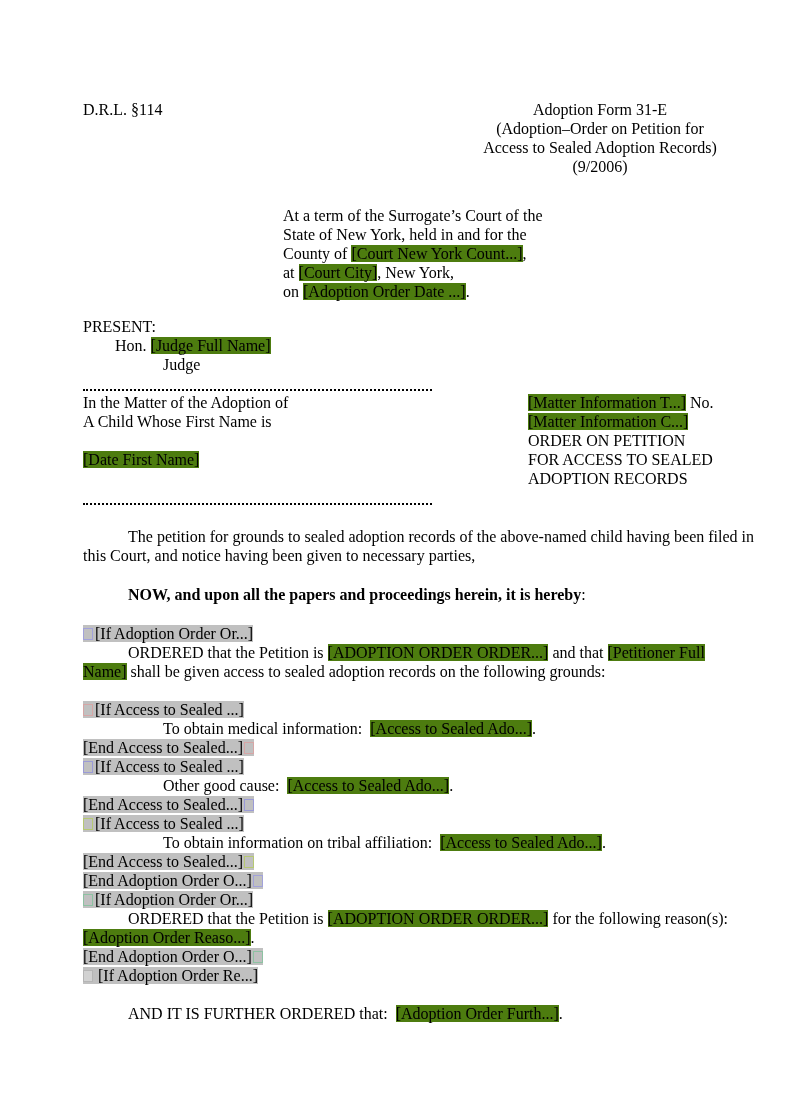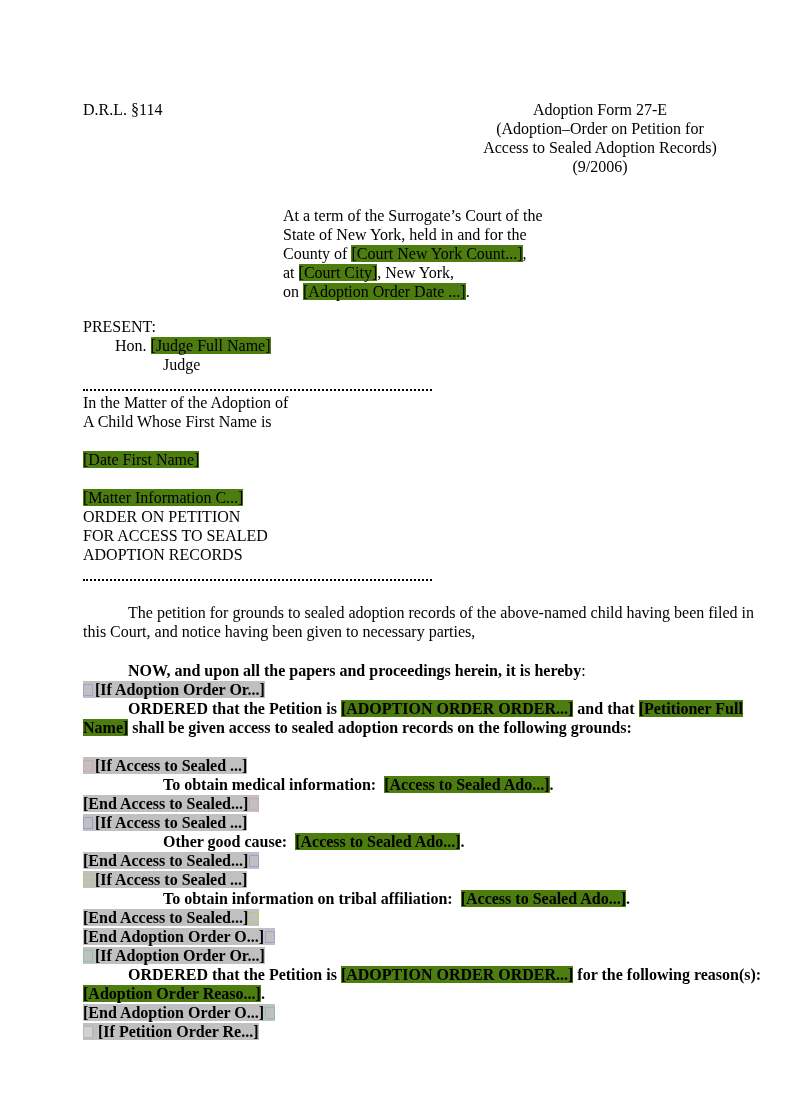--- a/index.html
+++ b/index.html
@@ -14,47 +14,47 @@
   .mk{background:#c0c0c0;white-space:pre-wrap;}
   .ind1{padding-left:45px;}
   .ind2{padding-left:80px;}
   .header{display:flex;justify-content:space-between;}
   .header-right{width:290px;margin-right:30px;text-align:center;}
   .term{margin-top:30px;margin-left:200px;}
   .present{margin-top:16px;}
   .hon{padding-left:32px;}
   .judge-title{padding-left:80px;}
   .dots{width:349px;height:15px;border-bottom:2px dotted #000;margin-bottom:2px;}
-  .caption{display:flex;flex-direction:column;}
+  .caption{display:flex;}
   .cap-left{width:445px;}
   .cap-right{flex:1;}
   .para{margin-top:22px;text-indent:45px;}
   .now-line{margin-top:20px;}
-  .clauses{font-weight:bold;}
+  .clauses{margin-top:20px;}
   .further{margin-top:0;}
   .sq{display:inline-block;width:8px;height:10px;border:1px solid #9b9bd7;vertical-align:-1px;}
   .sq-lav{border-color:#a2a2da;}
   .sq-pink{border-color:#d6a6a6;}
   .sq-blue{border-color:#9b9bd7;}
   .sq-grn{border-color:#b6c873;}
   .sq-teal{border-color:#8dc2a2;}
   .sq-gray{border-color:#b5b5b5;background:#d2d2d2;margin-right:5px;}
   .sq-before{margin-right:2px;}
   .sq-after{margin-left:1px;}
 </style>
 </head>
 <body>
 
 <div class="page">
   <div class="content">
 
     <div class="header">
       <div class="ln">D.R.L. §114</div>
       <div class="header-right">
-        <div class="ln">Adoption Form 27-E</div>
+        <div class="ln">Adoption Form 31-E</div>
         <div class="ln">(Adoption–Order on Petition for</div>
         <div class="ln">Access to Sealed Adoption Records)</div>
         <div class="ln">(9/2006)</div>
       </div>
     </div>
 
     <div class="term">
       <div class="ln">At a term of the Surrogate’s Court of the</div>
       <div class="ln">State of New York, held in and for the</div>
       <div class="ln"><span class="seg">County of </span><span class="hl">[Court New York Count...]</span><span class="seg">,</span></div>
@@ -72,20 +72,21 @@
 
     <div class="caption">
       <div class="cap-left">
         <div class="ln">In the Matter of the Adoption of</div>
         <div class="ln">A Child Whose First Name is</div>
         <div class="ln blank"></div>
         <div class="ln"><span class="hl">[Date First Name]</span></div>
         <div class="ln blank"></div>
       </div>
       <div class="cap-right">
+        <div class="ln"><span class="hl">[Matter Information T...]</span><span class="seg"> No.</span></div>
         <div class="ln"><span class="hl">[Matter Information C...]</span></div>
         <div class="ln">ORDER ON PETITION</div>
         <div class="ln">FOR ACCESS TO SEALED</div>
         <div class="ln">ADOPTION RECORDS</div>
       </div>
     </div>
 
     <div class="dots"></div>
 
     <div class="ln para">The petition for grounds to sealed adoption records of the above-named child having been filed in this Court, and notice having been given to necessary parties,</div>
@@ -114,21 +115,21 @@
       <div class="ln"><span class="mk"><span class="seg">[End Access to Sealed...]</span><span class="sq sq-grn sq-after"></span></span></div>
 
       <div class="ln"><span class="mk"><span class="seg">[End Adoption Order O...]</span><span class="sq sq-lav sq-after"></span></span></div>
 
       <div class="ln"><span class="mk"><span class="sq sq-teal sq-before"></span><span class="seg">[If Adoption Order Or...]</span></span></div>
 
       <div class="ln ind1"><span class="seg">ORDERED that the Petition is </span><span class="hl">[ADOPTION ORDER ORDER...]</span><span class="seg"> for the following reason(s):</span></div>
       <div class="ln"><span class="hl">[Adoption Order Reaso...]</span><span class="seg">.</span></div>
 
       <div class="ln"><span class="mk"><span class="seg">[End Adoption Order O...]</span><span class="sq sq-teal sq-after"></span></span></div>
-      <div class="ln"><span class="mk"><span class="sq sq-gray"></span><span class="seg">[If Petition Order Re...]</span></span></div>
+      <div class="ln"><span class="mk"><span class="sq sq-gray"></span><span class="seg">[If Adoption Order Re...]</span></span></div>
 
       <div class="ln blank"></div>
 
       <div class="ln ind1 further"><span class="seg">AND IT IS FURTHER ORDERED that:  </span><span class="hl">[Adoption Order Furth...]</span><span class="seg">.</span></div>
 
     </div>
   </div>
 </div>
 
 </body></html>

